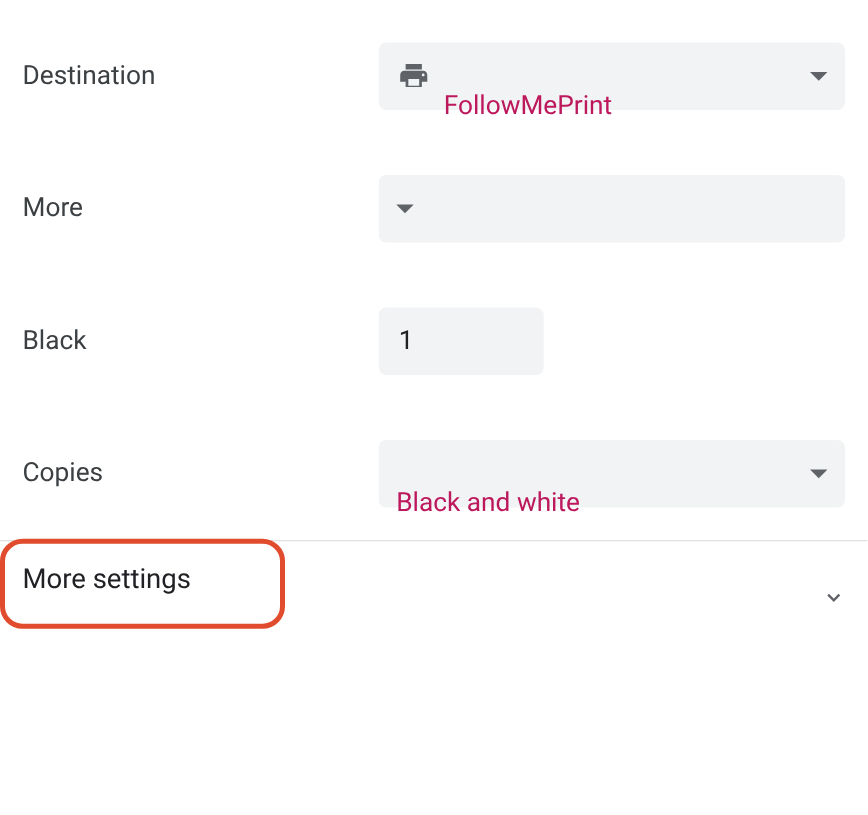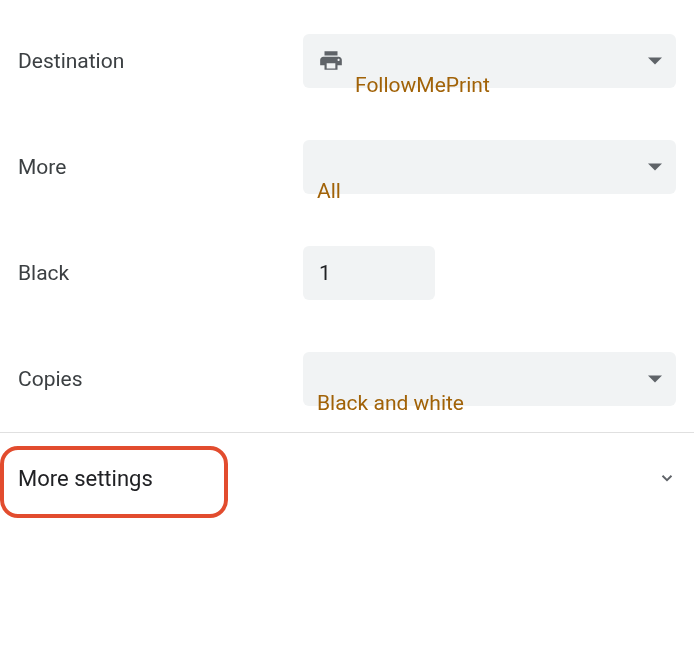--- a/index.html
+++ b/index.html
@@ -45,21 +45,21 @@
     }
     .select .icon-slot {
       width: 38px;
       display: flex;
       align-items: center;
       justify-content: flex-start;
     }
     .select .value {
       flex: 1;
       font-size: 21px;
-      color: #a16207;
+      color: #be185d;
       margin-top: 47px;
     }
     .select .caret {
       color: #5f6368;
       display: flex;
       align-items: center;
     }
     .input-number {
       display: flex;
       align-items: center;
@@ -72,21 +72,20 @@
       color: #202124;
       cursor: text;
     }
     .divider {
       border: none;
       border-top: 1px solid #e0e0e0;
       margin: 0;
     }
     .more-settings-row {
       display: flex;
-      align-items: center;
       padding: 0 18px;
       height: 90px;
       cursor: pointer;
     }
     .more-settings-label {
       position: relative;
       font-size: 22px;
       color: #202124;
       padding: 18px 44px 18px 0;
     }
@@ -129,21 +128,20 @@
             </svg>
         </span>
       </div>
     </div>
   </div>
 
   <div class="row">
     <div class="row-label">More</div>
     <div class="control-wrap">
       <div class="select">
-        <span class="value">All</span>
         <span class="caret">
           <svg width="14" height="14" viewBox="0 0 10 5" fill="#5f6368">
               <path d="M0 0l5 5 5-5z"></path>
             </svg>
         </span>
       </div>
     </div>
   </div>
 
   <div class="row">

